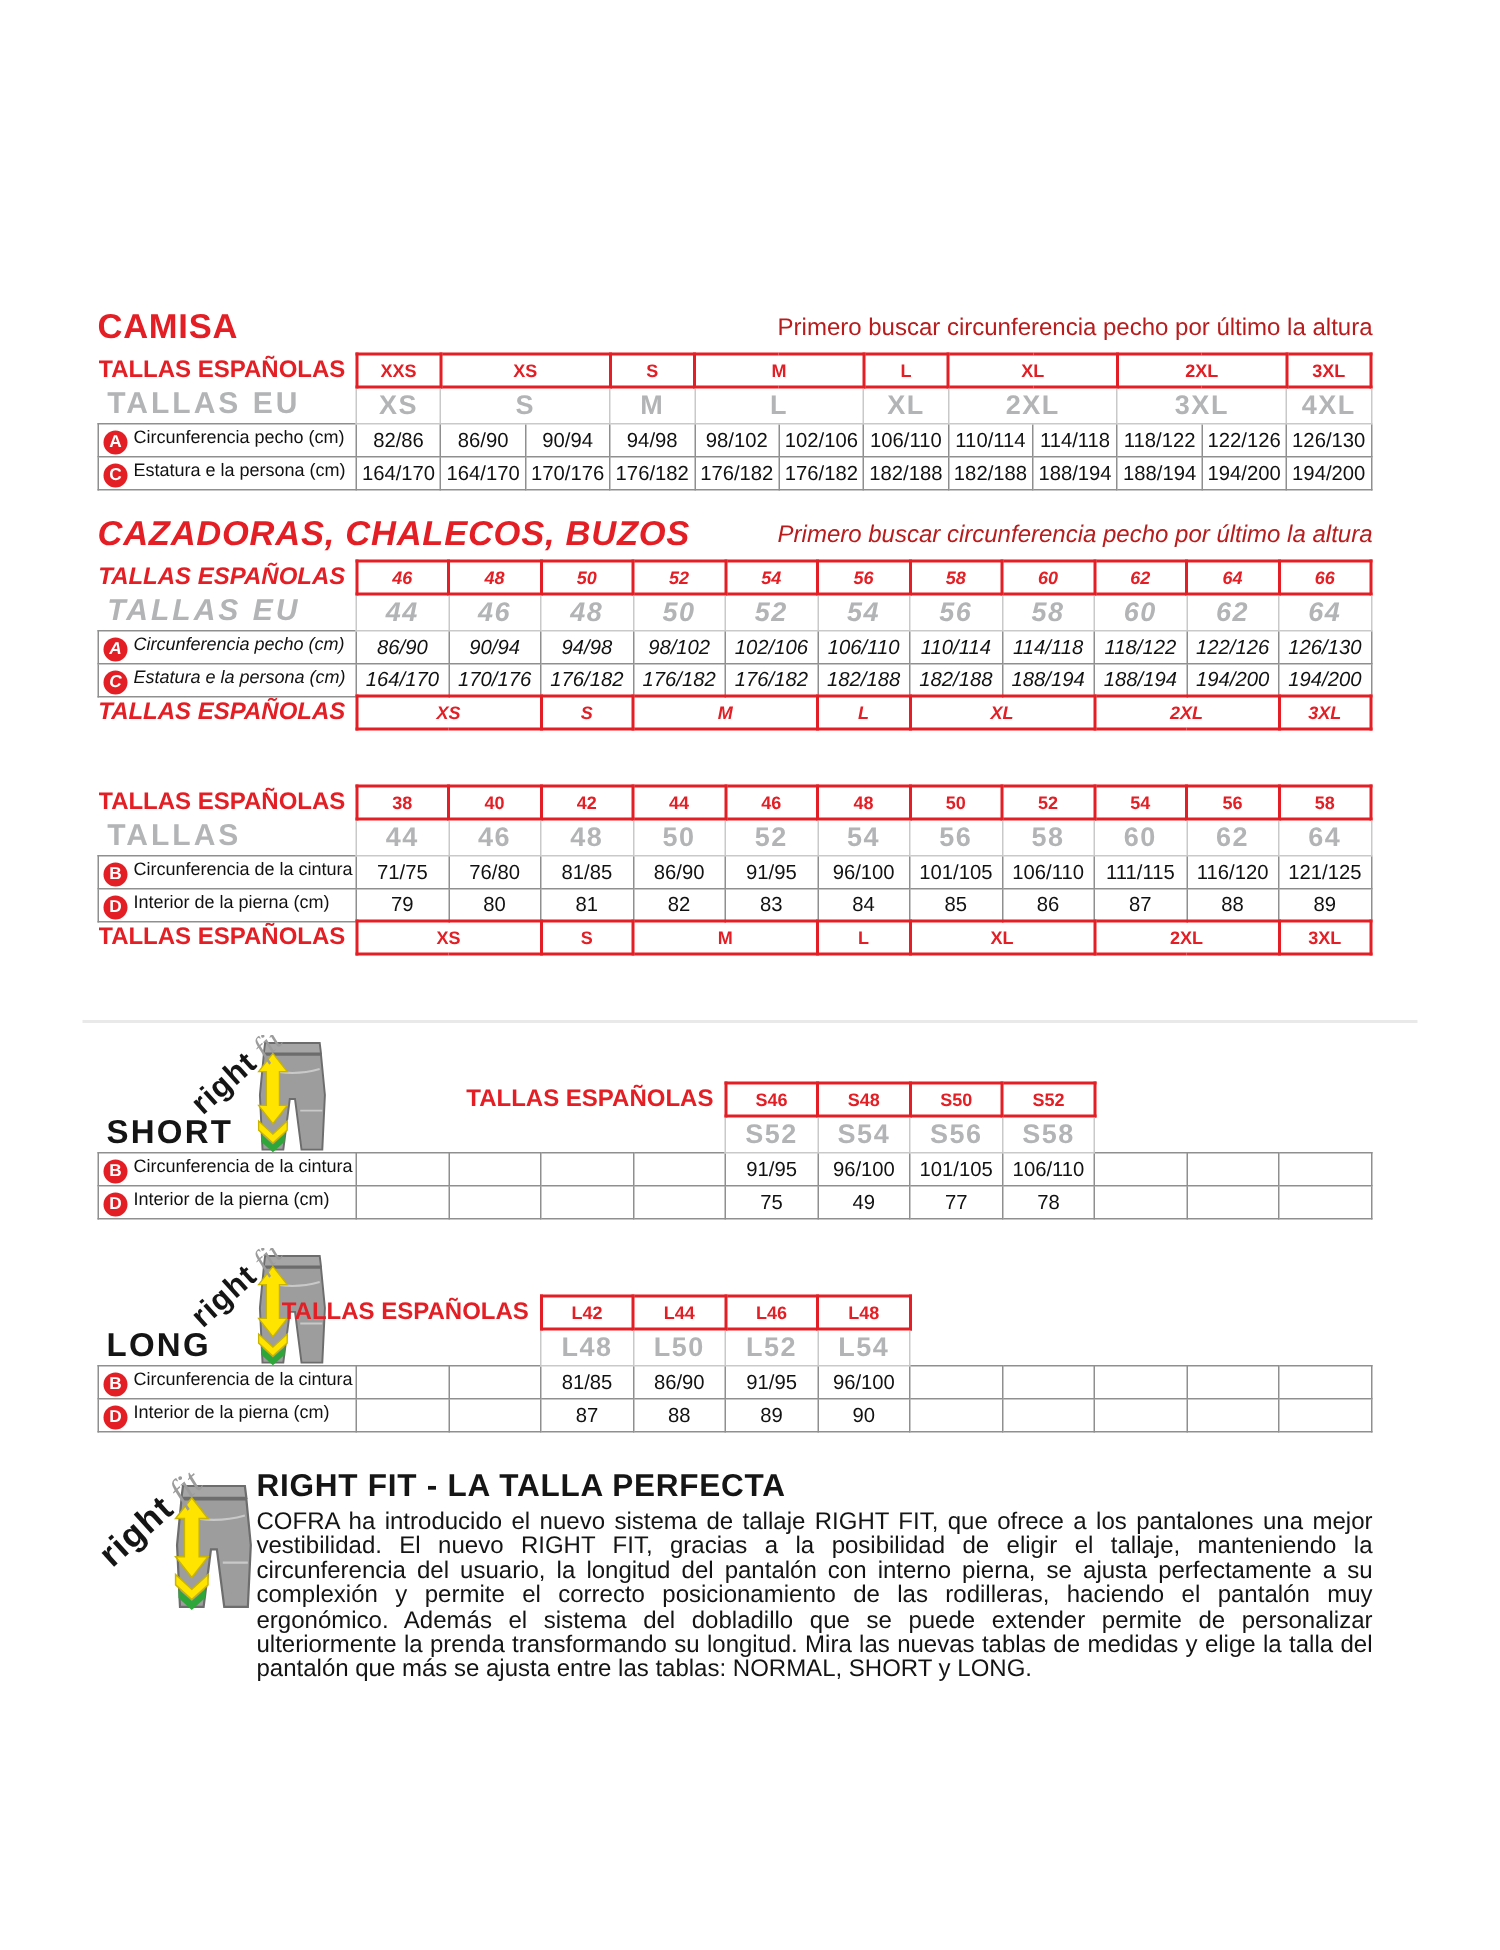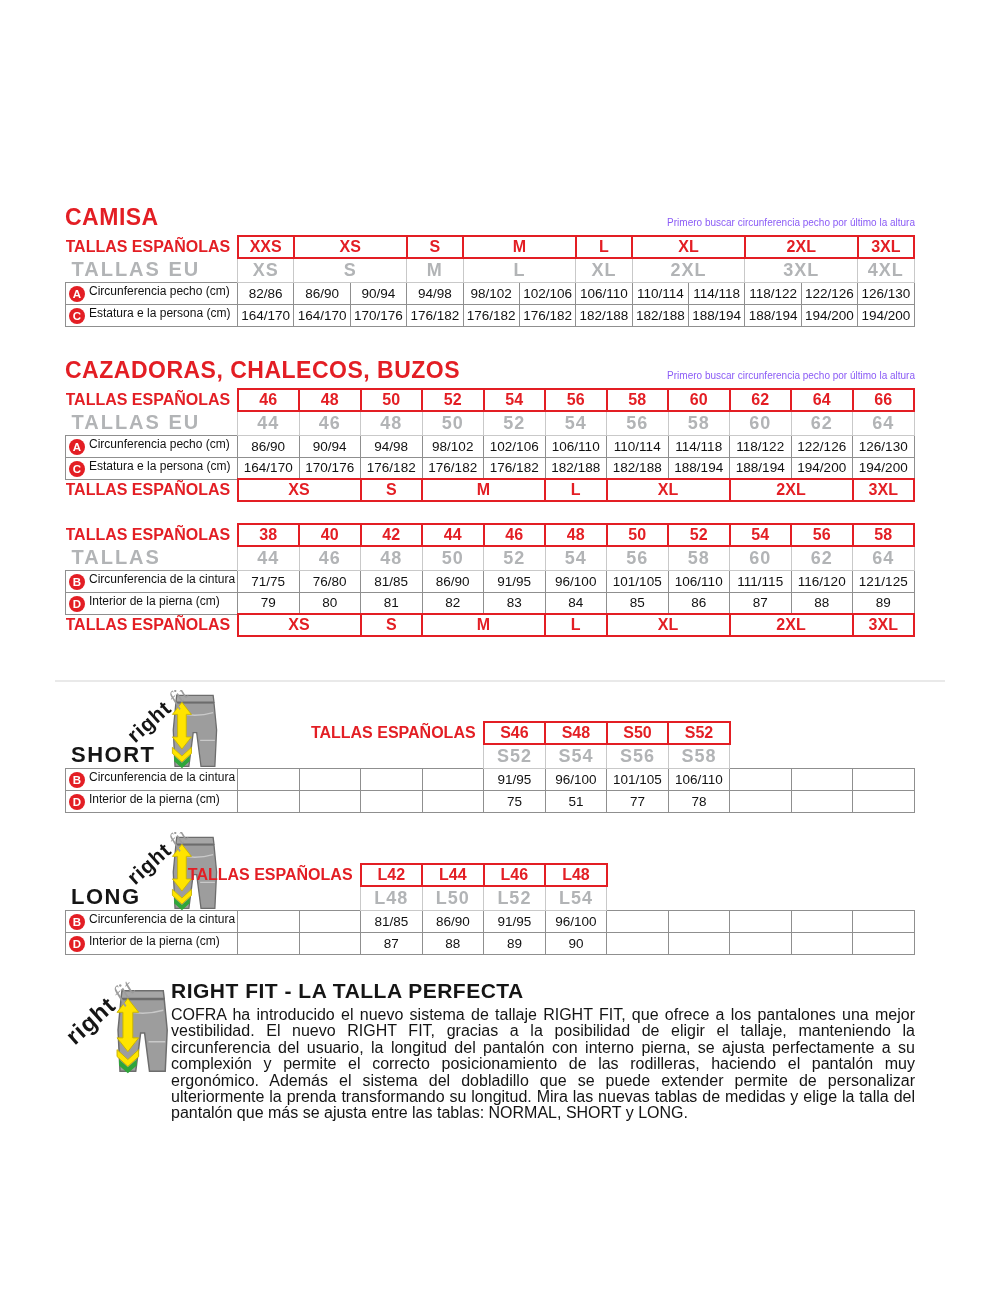--- a/index.html
+++ b/index.html
@@ -9,39 +9,39 @@
     --gbd:#c9c9c9;
     --ink:#151515;
   }
   *{box-sizing:border-box;}
   html,body{margin:0;padding:0;}
   body{width:1000px;height:1300px;background:#ffffff;font-family:"Liberation Sans",sans-serif;}
   .page{position:relative;width:1000px;height:1300px;overflow:hidden;background:#fff;}
   .sec{position:absolute;left:65px;width:850px;}
   .sec-head{display:flex;justify-content:space-between;align-items:flex-end;margin-bottom:4px;}
   .title{color:var(--red);font-weight:bold;font-size:23px;letter-spacing:.5px;white-space:nowrap;}
-  .note{font-size:10px;color:#8b5cf6;padding-bottom:3px;white-space:nowrap;}
+  .note{font-size:16px;color:#b91c1c;padding-bottom:3px;white-space:nowrap;}
   table.t{border-collapse:collapse;table-layout:fixed;width:850px;}
   td{padding:0;text-align:center;vertical-align:middle;overflow:hidden;white-space:nowrap;}
   col.c-label{width:172px;}
-  .rc{border:2px solid var(--red);color:var(--red);font-weight:bold;font-size:16px;height:22px;}
+  .rc{border:2px solid var(--red);color:var(--red);font-weight:bold;font-size:12px;height:22px;}
   .gc{border:1px solid var(--gbd);color:var(--grayTxt);font-weight:bold;font-size:18px;height:24px;letter-spacing:1px;}
   .dc{border:1px solid var(--bd);font-size:13.5px;color:#111;height:22px;}
   .lc{border:1px solid var(--bd);text-align:left;padding-left:3px;font-size:12px;color:#111;height:22px;}
   .rlabel{border:0;color:var(--red);font-weight:bold;font-size:16px;text-align:right;padding-right:7px;}
   .glabel{border:0;color:var(--grayTxt);font-weight:bold;font-size:20px;text-align:left;letter-spacing:2px;padding-left:6px;}
   .blank{border:0;}
   .badge{display:inline-block;width:16px;height:16px;border-radius:50%;background:var(--red);color:#fff;font-weight:bold;font-size:11.5px;line-height:16px;text-align:center;margin-right:4px;vertical-align:-3px;}
   .divider{position:absolute;left:55px;top:680px;width:890px;height:2px;background:#e9e9e9;}
   .fitsec{height:122px;}
   .fitsec .fit-table{position:absolute;top:27px;left:0;}
   .fit-logo-s{position:absolute;left:58px;top:-4px;width:104px;height:80px;}
   .word{position:absolute;left:6px;top:48px;font-size:22px;font-weight:bold;color:var(--ink);letter-spacing:1.5px;}
   #sec-camisa{top:204px;}
-  #sec-cazadoras{top:357px;}
+  #sec-cazadoras{top:342px;font-style:italic;}
   #sec-pantalones{top:523px;}
   #sec-short{top:694px;}
   #sec-long{top:836px;}
   #sec-rightfit{top:974px;height:140px;}
   .fit-logo-b{position:absolute;left:-4px;top:2px;width:118px;height:108px;}
   .rf-title{position:absolute;left:106px;top:5px;font-size:21px;font-weight:bold;color:var(--ink);letter-spacing:.5px;}
   .rf-par{position:absolute;left:106px;top:33px;width:744px;font-size:16px;line-height:16.4px;color:#141414;text-align:justify;}
 </style>
 </head>
 <body>
@@ -328,21 +328,21 @@
         <td class="dc"></td>
         <td class="dc"></td>
       </tr>
       <tr>
         <td class="lc"><span class="badge">D</span><span>Interior de la pierna (cm)</span></td>
         <td class="dc"></td>
         <td class="dc"></td>
         <td class="dc"></td>
         <td class="dc"></td>
         <td class="dc">75</td>
-        <td class="dc">51</td>
+        <td class="dc">49</td>
         <td class="dc">77</td>
         <td class="dc">78</td>
         <td class="dc"></td>
         <td class="dc"></td>
         <td class="dc"></td>
       </tr>
     </tbody>
       </table>
   </div>
 

